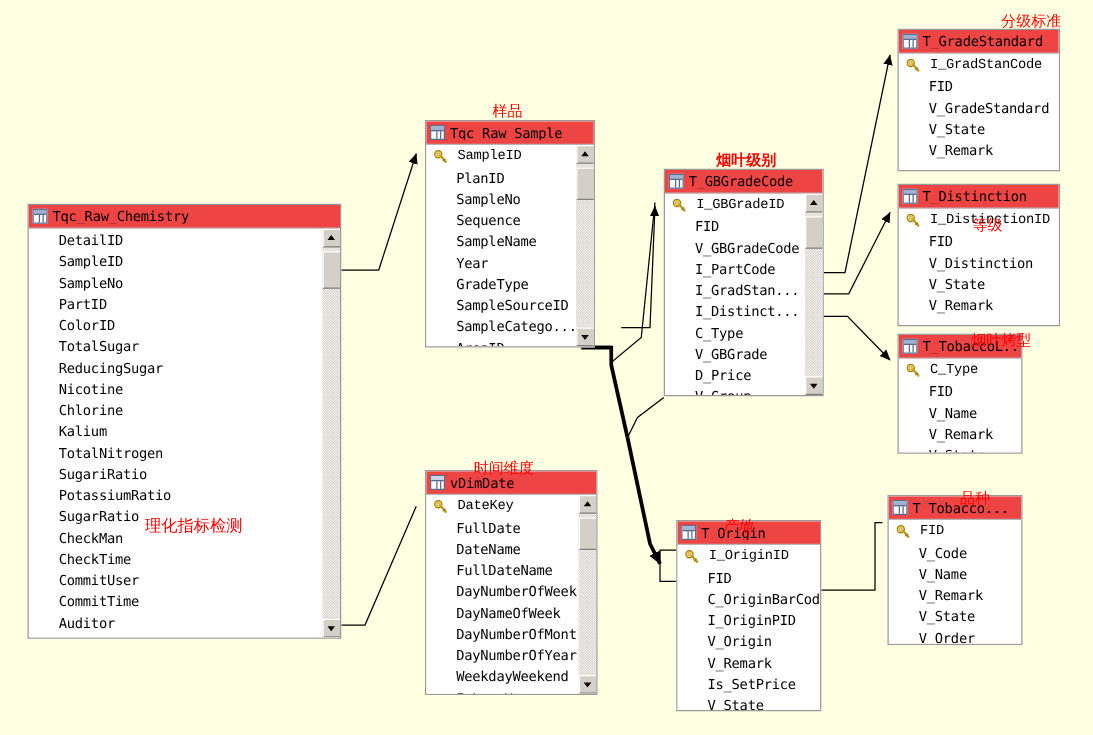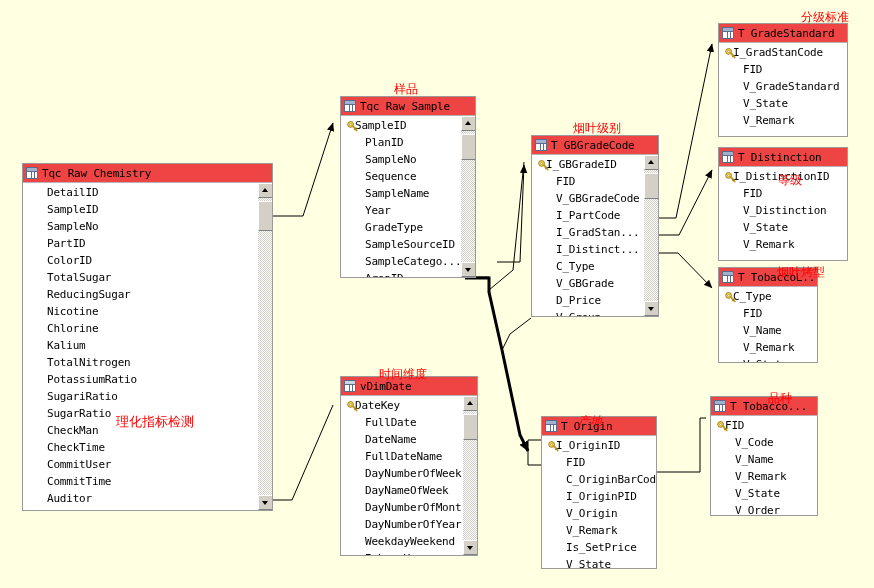--- a/index.html
+++ b/index.html
@@ -67,21 +67,21 @@
     height: 17px;
     line-height: 17px;
     font-size: 11px;
     color: #000;
     white-space: nowrap;
     padding-left: 24px;
     position: relative;
     letter-spacing: -0.2px;
     box-sizing: border-box;
   }
-  .fld.pk { padding-left: 14px; }
+  .fld.pk { padding-left: 25px; font-family: Liberation Mono, monospace; }
 
   
   .ico-grid {
     width: 12px; height: 12px;
     flex: 0 0 12px;
     position: relative;
     background: #ffffff;
     border: 1px solid #5a6b8c;
     box-sizing: border-box;
   }
@@ -232,22 +232,22 @@
             <div class="fld"><span>SampleID</span></div>
             <div class="fld"><span>SampleNo</span></div>
             <div class="fld"><span>PartID</span></div>
             <div class="fld"><span>ColorID</span></div>
             <div class="fld"><span>TotalSugar</span></div>
             <div class="fld"><span>ReducingSugar</span></div>
             <div class="fld"><span>Nicotine</span></div>
             <div class="fld"><span>Chlorine</span></div>
             <div class="fld"><span>Kalium</span></div>
             <div class="fld"><span>TotalNitrogen</span></div>
+            <div class="fld"><span>SugariRatio</span></div>
             <div class="fld"><span>PotassiumRatio</span></div>
-            <div class="fld"><span>SugariRatio</span></div>
             <div class="fld"><span>SugarRatio</span></div>
             <div class="fld"><span>CheckMan</span></div>
             <div class="fld"><span>CheckTime</span></div>
             <div class="fld"><span>CommitUser</span></div>
             <div class="fld"><span>CommitTime</span></div>
             <div class="fld"><span>Auditor</span></div>
             <div class="fld"><span>AuditTime</span></div>
           </div>
           <div class="sb">
             <div class="sb-track"></div>
@@ -475,20 +475,20 @@
               <i></i>
             </div>
             <div class="sb-thumb" style="top: 18px; height: 26px;"></div>
           </div>
         </div>
       </div>
     </div>
 
 <div class="cn cn-big" style="left: 116px; top: 415px;">理化指标检测</div>
     <div class="cn" style="left: 394px; top: 83px;">样品</div>
-    <div class="cn" style="left: 573px; top: 122px;">烟叶级别</div>
+    <div class="cn" style="left: 573px; top: 122px; font-weight: bold;">烟叶级别</div>
     <div class="cn" style="left: 773px; top: 11px; margin-left: 28px;">分级标准</div>
     <div class="cn" style="left: 778px; top: 150px; margin-top: 24px;">等级</div>
     <div class="cn" style="left: 777px; top: 266px;">烟叶烤型</div>
     <div class="cn" style="left: 768px; top: 392px;">品种</div>
     <div class="cn" style="left: 578px; top: 415px; font-style: italic;">产地</div>
     <div class="cn" style="left: 379px; top: 368px;">时间维度</div>
   </div>
 
 </body></html>

